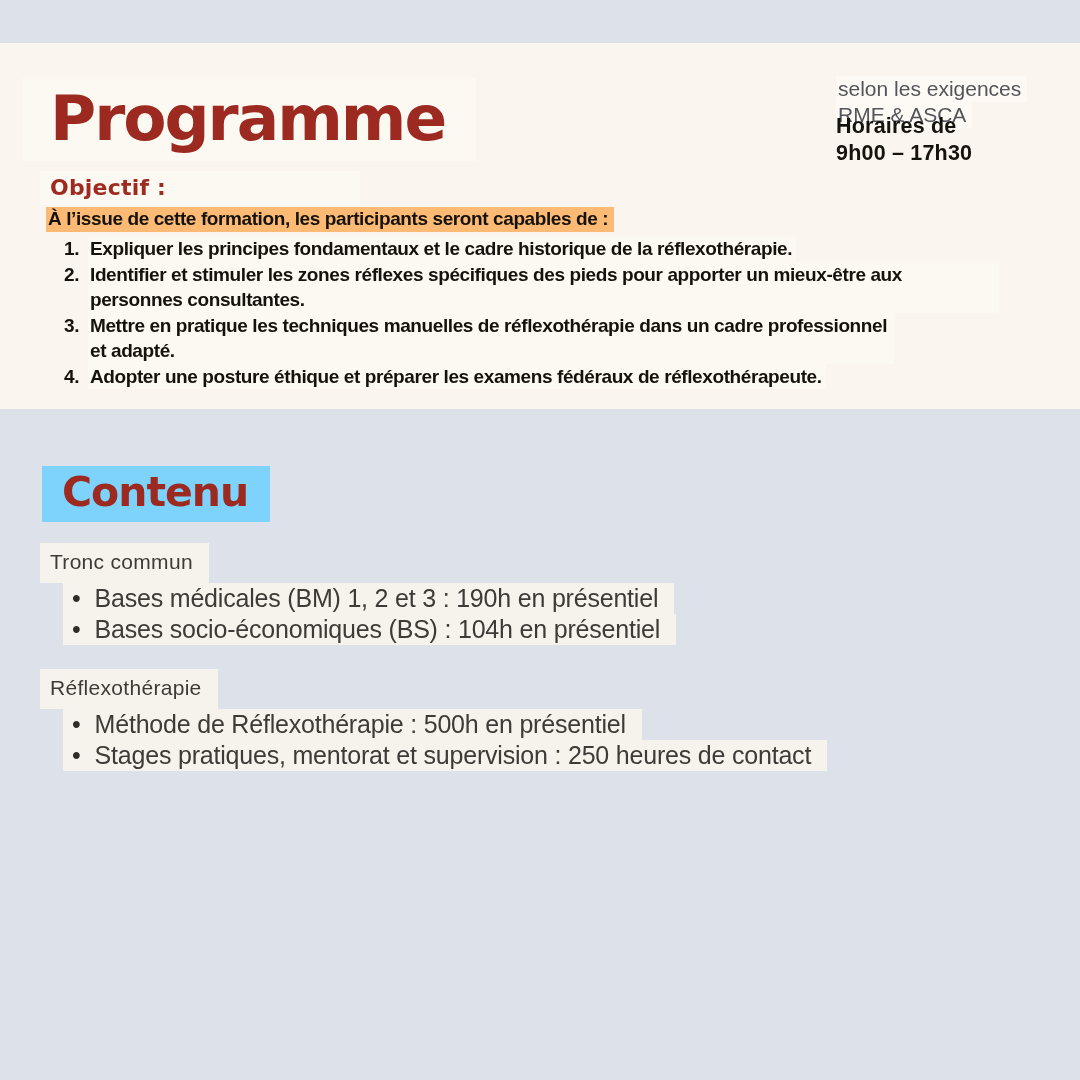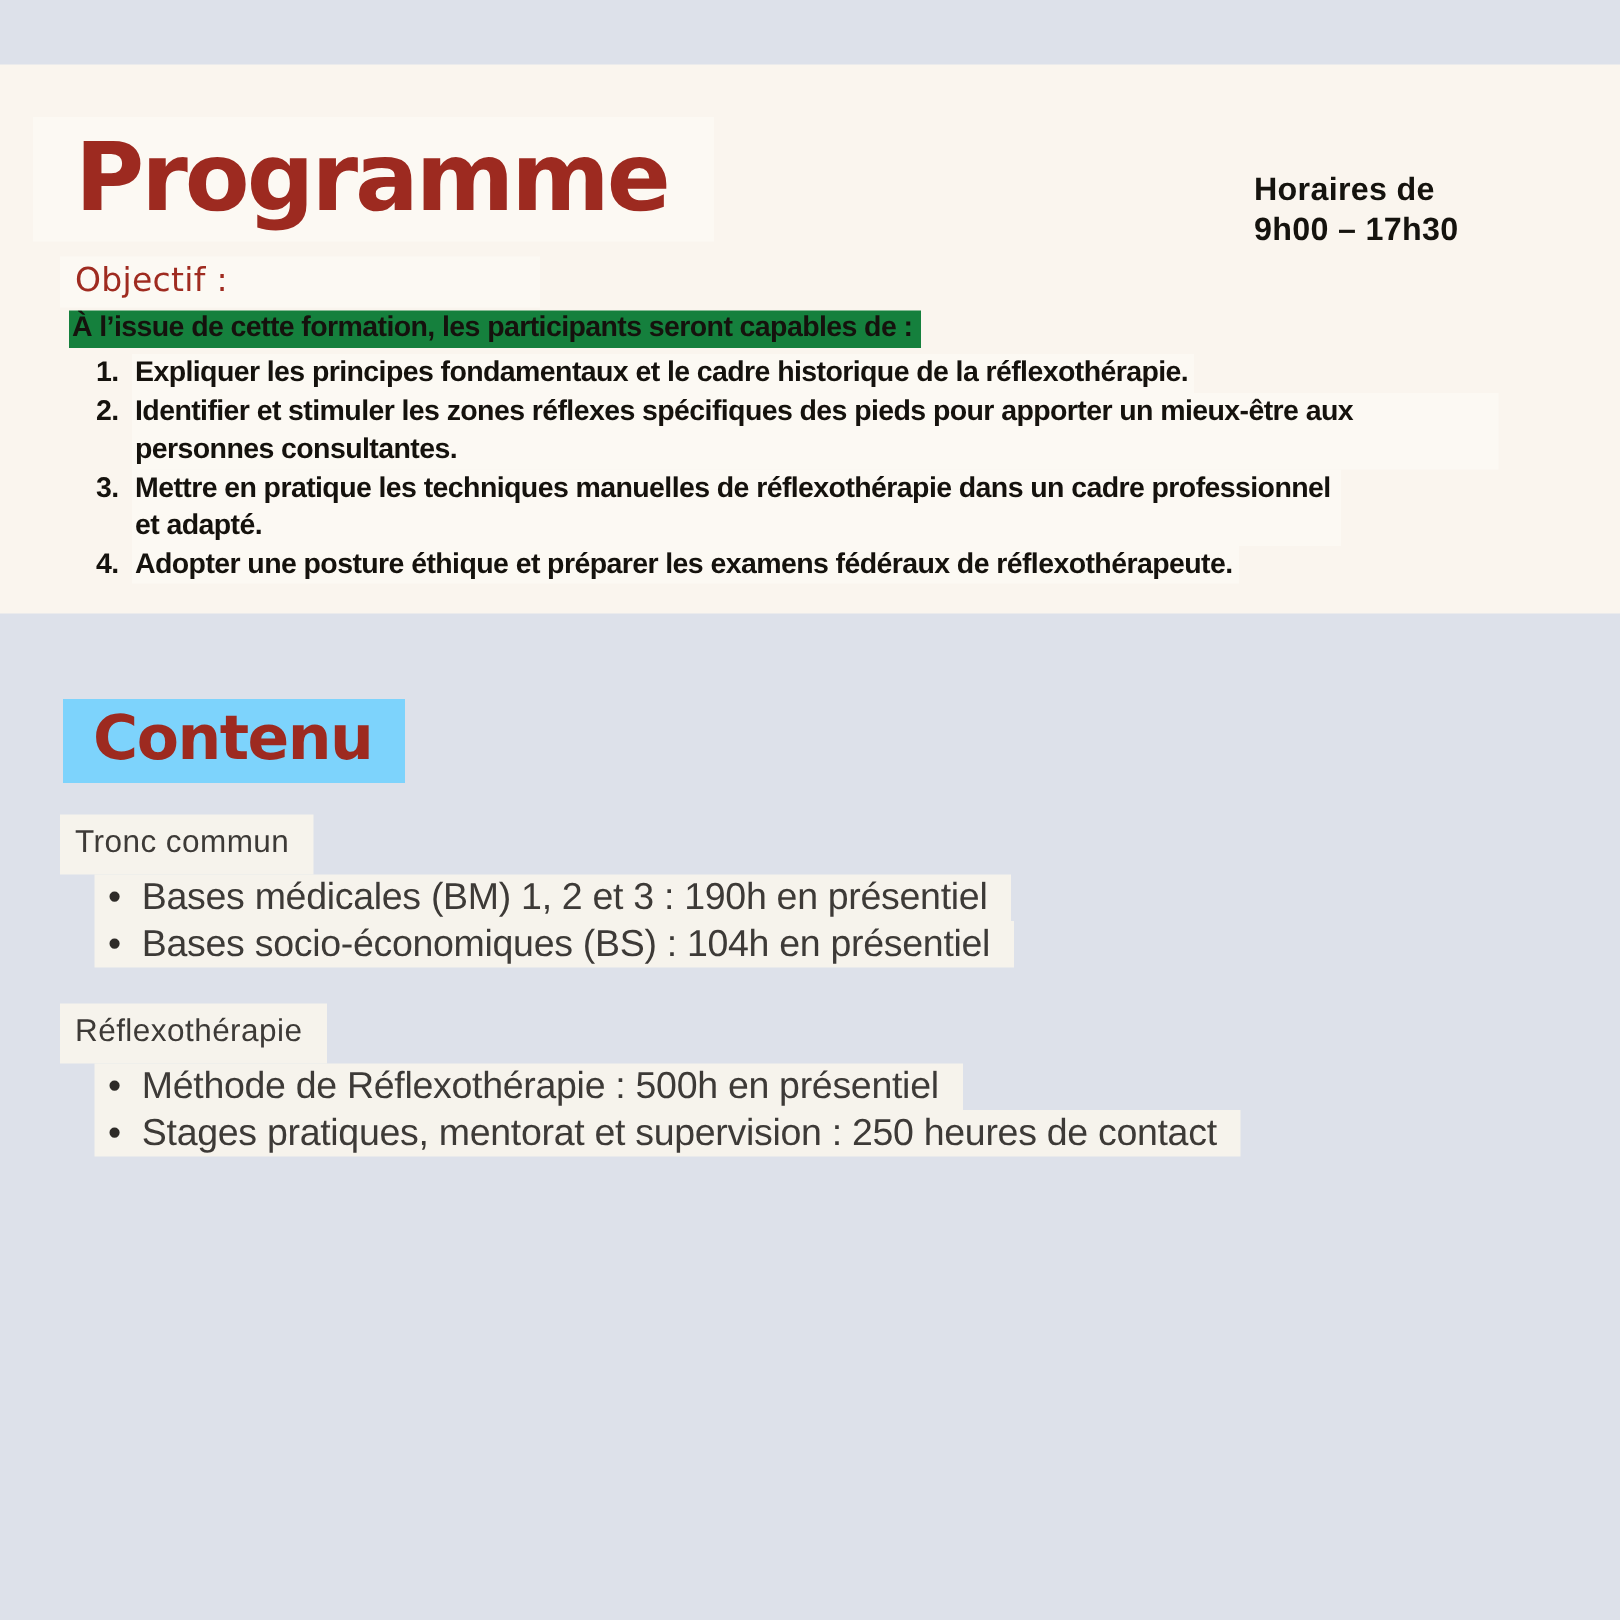--- a/index.html
+++ b/index.html
@@ -61,36 +61,36 @@
 
   .objectif-box {
     position: absolute;
     left: 40px; top: 171px;
     width: 270px;
     background: #fcf9f3;
     padding: 4px 40px 5px 10px;
   }
   .objectif-box .objectif-label {
     font-family: "DejaVu Sans", sans-serif;
-    font-weight: normal;
+    font-weight: bold;
     font-size: 22px;
     color: #9f2b20;
     letter-spacing: 0.2px;
     text-align: right;
   }
 
   .intro {
     position: absolute;
     left: 46px; top: 207px;
     margin: 0;
     font-weight: bold;
     font-size: 19px;
     letter-spacing: -0.4px;
     color: #15120d;
-    background: #15803d;
+    background: #fdba74;
     padding: 1px 6px 2px 2px;
   }
 
   ol.obj-list {
     position: absolute;
     left: 64px; top: 236px;
     margin: 0; padding: 0;
     list-style: none;
     counter-reset: obj;
     width: 1002px;
@@ -173,20 +173,24 @@
 <body>
 
 <div class="canvas">
 
   <div class="cream-band"></div>
 
   <div class="title-box">
     <h1>Programme</h1>
   </div>
 
+  <div class="req-block">
+    <div class="req-line">selon les exigences</div>
+    <div class="req-line">RME &amp; ASCA</div>
+  </div>
 
   <div class="hours-block">
     <div>Horaires de</div>
     <div>9h00 – 17h30</div>
   </div>
 
   <div class="objectif-box">
     <span class="objectif-label">Objectif :</span>
   </div>
 

